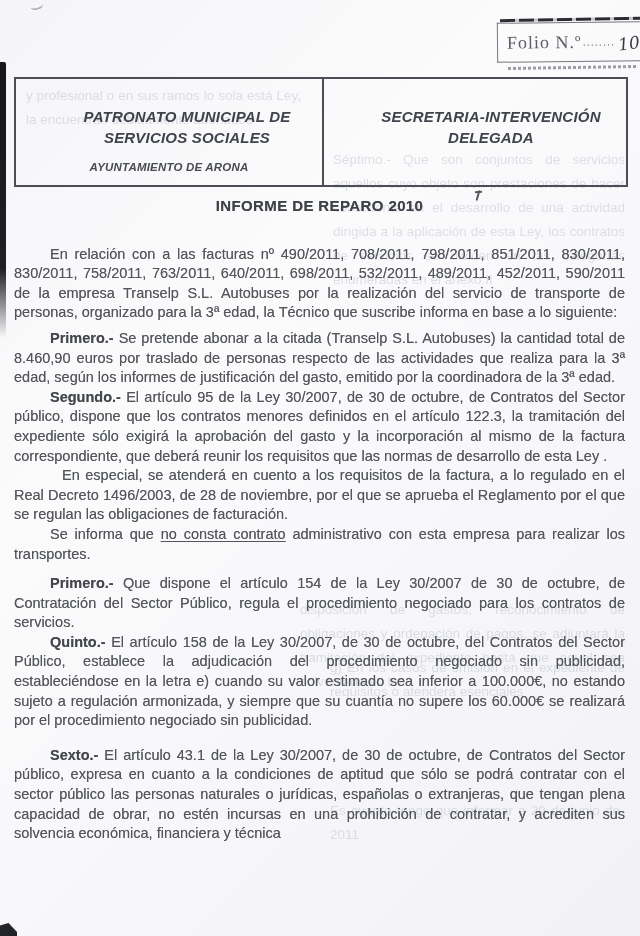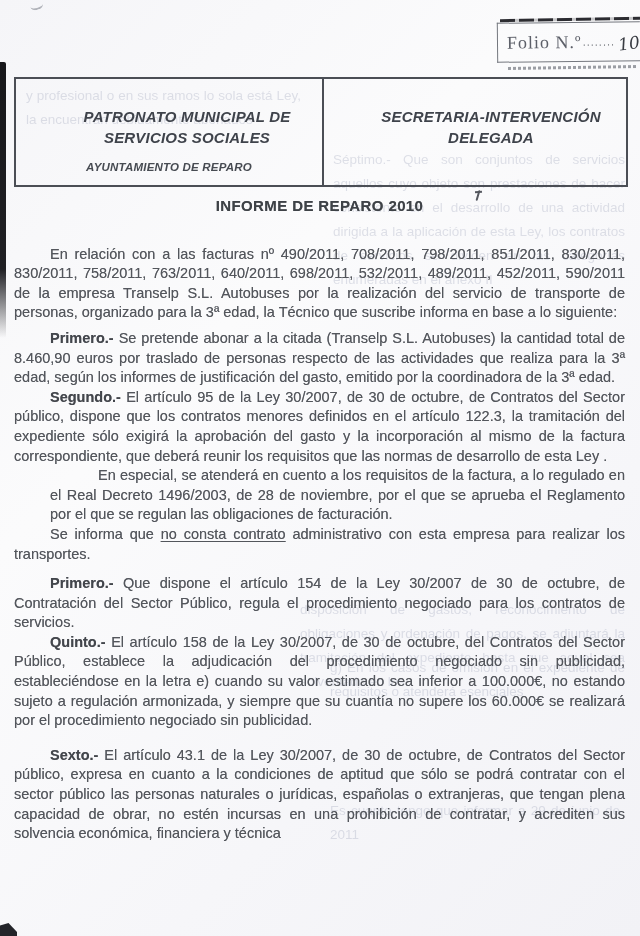--- a/index.html
+++ b/index.html
@@ -65,21 +65,21 @@
   
   .doc-body{position:absolute;left:14px;right:15px;top:196px;z-index:2;
     font-size:14.5px;line-height:19.6px;text-align:justify;
     text-shadow:0 0 .4px rgba(83,86,92,.65);}
   .doc-title{text-align:center;font-weight:bold;font-size:15px;color:#3e4247;
     letter-spacing:.4px;margin:0;}
   .para{margin:0;text-indent:36px;}
   .para b{color:#43464c;}
   .p-intro{margin-top:29px;}
   .p-primero{margin-top:6px;}
-  .p-enespecial{text-indent:48px;margin-left:36px;}
+  .p-enespecial{text-indent:48px;}
   .p-tercero{margin-top:15px;}
   .p-seinforma{}
   .p-cuarto{margin-top:10px;}
   .p-sexto{margin-top:15px;}
   .u{text-decoration:underline;text-underline-offset:2px;}
 </style>
 </head>
 <body>
 
 <div class="page">
@@ -99,21 +99,21 @@
   <div class="folio-stamp">
     <span class="folio-label">Folio N.º</span>
     <span class="folio-dots">................</span>
     <span class="folio-number">10</span>
   </div>
   <div class="stamp-smallprint"></div>
 
   <div class="header-table">
     <div class="header-cell-left">
       <div class="org-title">PATRONATO MUNICIPAL DE SERVICIOS SOCIALES</div>
-      <div class="org-subtitle">AYUNTAMIENTO DE REPARO</div>
+      <div class="org-subtitle">AYUNTAMIENTO DE ARONA</div>
     </div>
     <div class="header-cell-right">
       <div class="org-title">SECRETARIA-INTERVENCIÓN DELEGADA</div>
     </div>
   </div>
 
   <div class="doc-body">
     <p class="doc-title">INFORME DE REPARO 2010</p>
 
     <p class="para p-intro">En relación con a las facturas nº 490/2011, 708/2011, 798/2011, 851/2011, 830/2011, 830/2011, 758/2011, 763/2011, 640/2011, 698/2011, 532/2011, 489/2011, 452/2011, 590/2011 de la empresa Transelp S.L. Autobuses por la realización del servicio de transporte de personas, organizado para la 3ª edad, la Técnico que suscribe informa en base a lo siguiente:</p>

